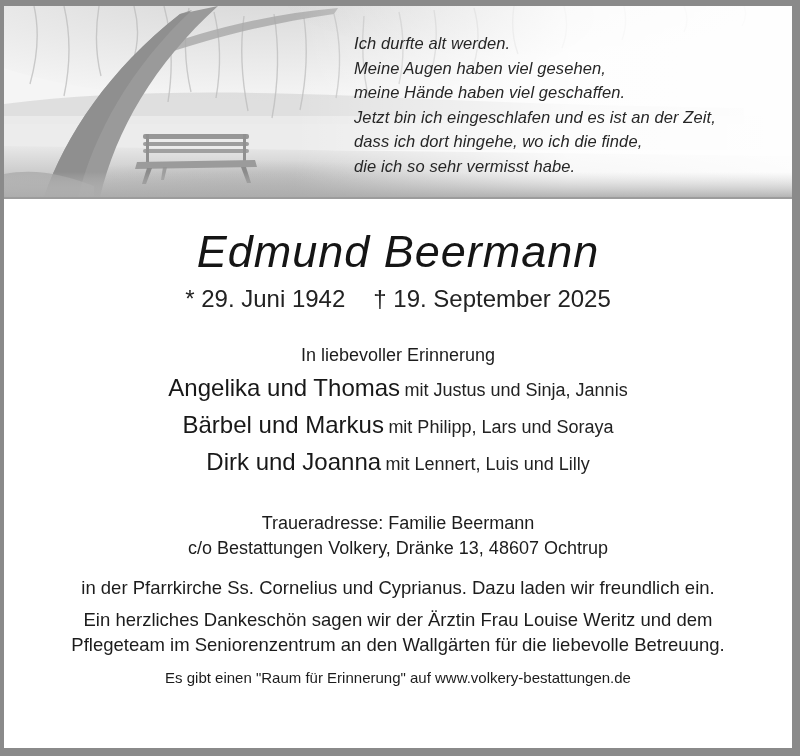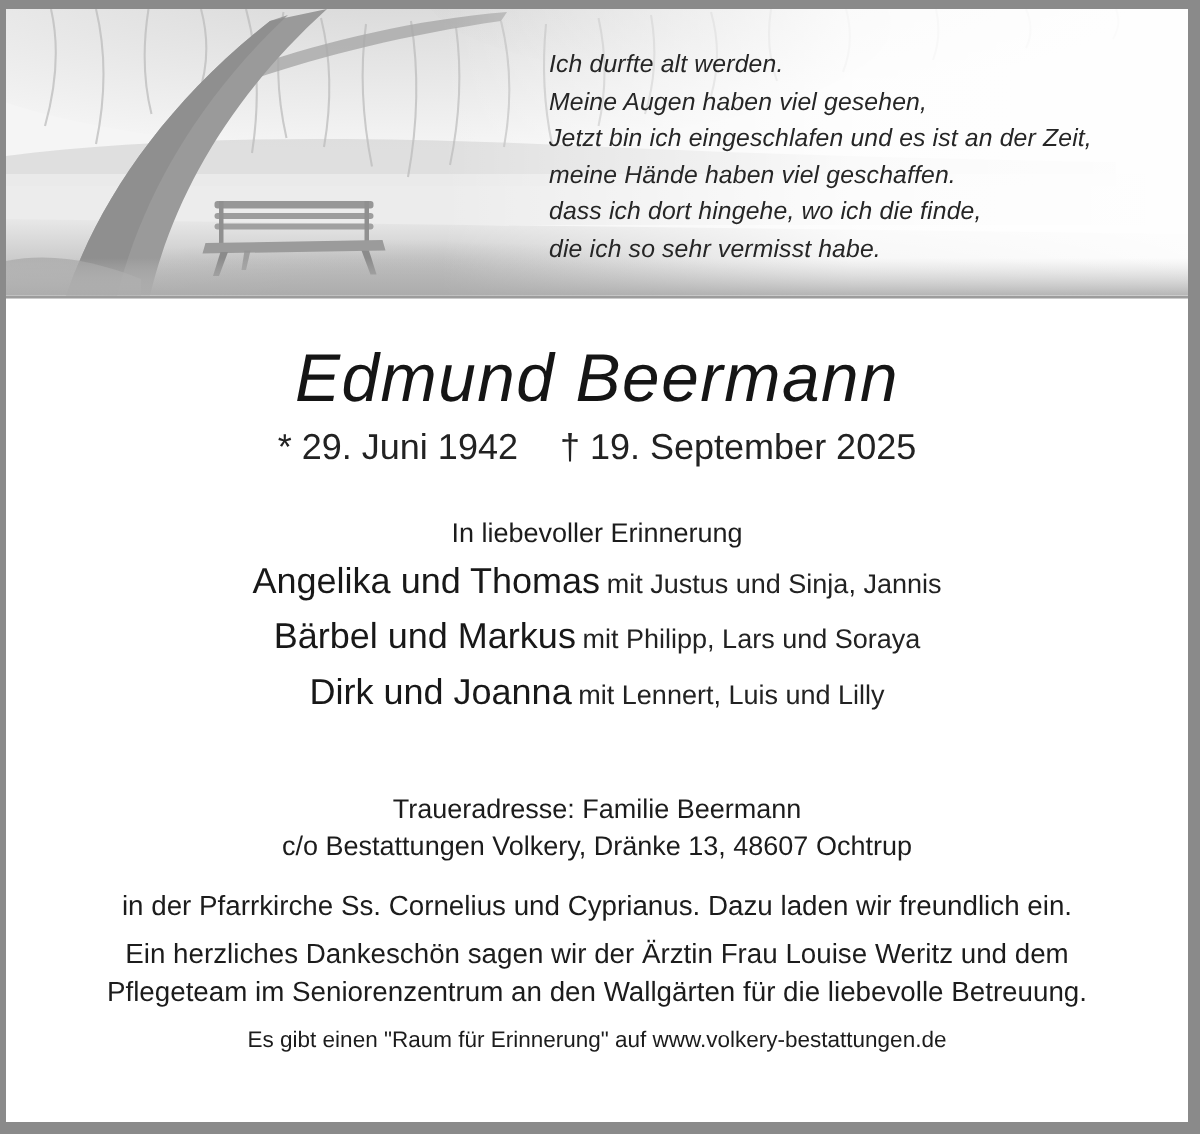--- a/index.html
+++ b/index.html
@@ -23,21 +23,21 @@
     width: 100%;
     height: 191px;
     border-bottom: 2px solid #9c9c9c;
     background: #f7f7f7;
     overflow: hidden;
   }
   .photo svg { position: absolute; inset: 0; display: block; }
 
   .poem {
     position: absolute;
-    left: 362px;
+    left: 350px;
     top: 25px;
     width: 400px;
     font-style: italic;
     font-size: 16.5px;
     line-height: 24.6px;
     color: #262626;
     letter-spacing: 0.1px;
     white-space: nowrap;
   }
 
@@ -54,21 +54,21 @@
   }
   .dates { margin-top: 8px; font-size: 24px; line-height: 25px; color: #222; }
   .dates .gap { display: inline-block; width: 28px; }
 
   .intro { margin-top: 32px; font-size: 18px; line-height: 25px; }
 
   .family-line { margin-top: 6px; line-height: 28px; white-space: nowrap; }
   .family-names { font-size: 24px; color: #181818; }
   .family-children { font-size: 18px; color: #222; }
 
-  .address { margin-top: 48px; font-size: 18px; line-height: 25px; }
+  .address { margin-top: 32px; font-size: 18px; line-height: 25px; }
 
   .para { font-size: 18.5px; line-height: 25.5px; }
   .funeral { margin-top: 14px; }
   .thanks  { margin-top: 6px; }
 
   .site { margin-top: 10px; font-size: 15px; line-height: 20px; }
 </style>
 </head>
 <body>
 
@@ -154,22 +154,22 @@
       </g>
 
       <rect x="290" y="0" width="498" height="191" fill="url(#fadeRight)"></rect>
 
       <rect x="0" y="166" width="788" height="25" fill="url(#bottomGrad)"></rect>
     </svg>
 
     <div class="poem">
       <div>Ich durfte alt werden.</div>
       <div>Meine Augen haben viel gesehen,</div>
+      <div>meine Hände haben viel geschaffen.</div>
       <div>Jetzt bin ich eingeschlafen und es ist an der Zeit,</div>
-      <div>meine Hände haben viel geschaffen.</div>
       <div>dass ich dort hingehe, wo ich die finde,</div>
       <div>die ich so sehr vermisst habe.</div>
     </div>
   </div>
 
   <div class="content">
 
     <div class="name">Edmund Beermann</div>
 
     <div class="dates">

